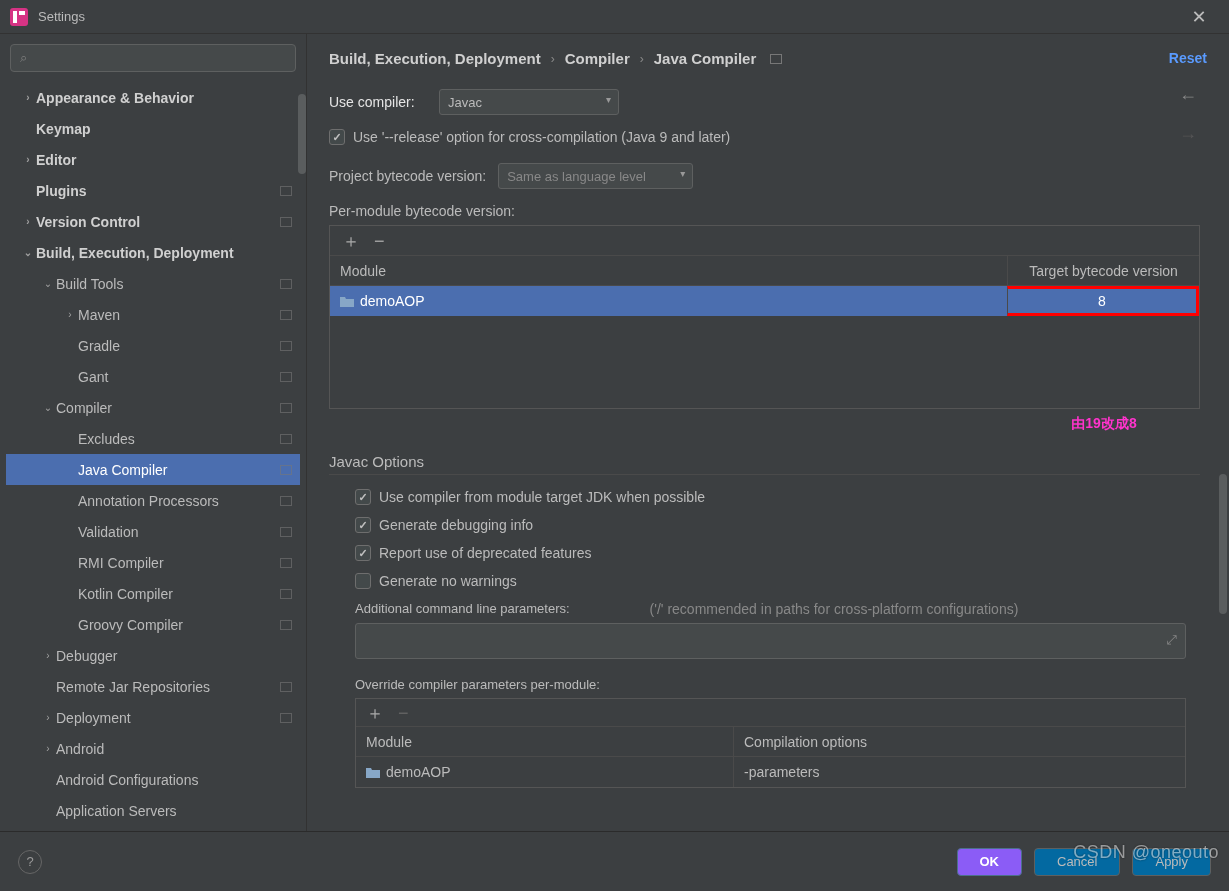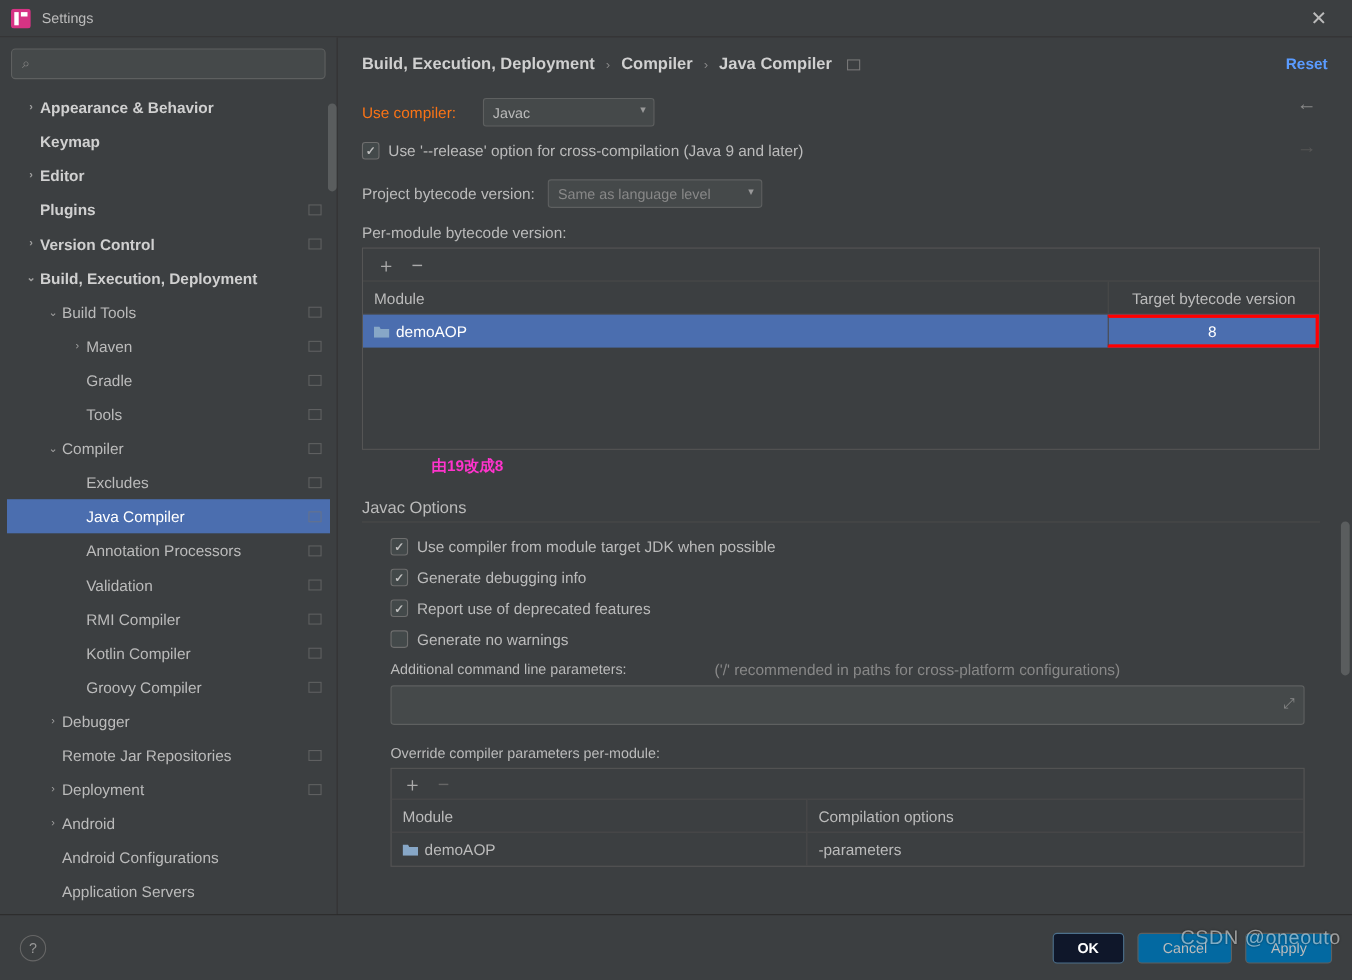--- a/index.html
+++ b/index.html
@@ -87,21 +87,21 @@
   color: #bbbbbb; margin-bottom: 22px;
 }
 .breadcrumb .crumb.bold { font-weight: 700; color: #d0d0d0;}
 .breadcrumb .sep { color: #888; font-size: 12px;}
 .breadcrumb .badge2 { width: 12px; height: 10px; border: 1px solid #777; margin-left:4px;}
 .nav-right { position: absolute; right: 22px; top: 16px; display: flex; align-items:center; gap: 18px; flex-direction: column;}
 .reset { color: #5a9bff; font-weight: 600; font-size: 14px; cursor:pointer;}
 .arrow { color: #888; font-size: 18px; cursor:pointer;}
 .arrow.disabled { color: #555; }
 .form-row { display: flex; align-items: center; margin-bottom: 14px; font-size: 14px;}
-.form-label { min-width: 110px; color:#f97316;}
+.form-label { min-width: 110px; color:#e5e5e5;}
 select, .select-like {
   background: #45494a; border: 1px solid #5e6060; border-radius:3px;
   color:#bbb; height:26px; padding: 0 24px 0 8px; font-size:13px;
   appearance:none; position:relative;
 }
 .sel-wrap { position: relative; display:inline-block;}
 .sel-wrap::after { content: "▾"; position:absolute; right:8px; top:5px; color:#999; font-size:10px; pointer-events:none;}
 .checkbox-row { display:flex; align-items:center; gap:8px; margin-bottom: 12px; font-size:14px; color:#bbb; }
 .checkbox {
   width:16px; height:16px; border:1px solid #6e6e6e; border-radius:3px;
@@ -150,21 +150,21 @@
 }
 .help-btn {
   width:24px; height:24px; border-radius:50%; border:1px solid #666;
   display:flex; align-items:center; justify-content:center; color:#999; cursor:pointer;
 }
 .footer-btns { margin-left:auto; display:flex; gap:12px;}
 .btn {
   height: 28px; padding: 0 22px; border-radius:4px; border:1px solid #5e6060;
   background:#0369a1; color:#bbb; font-size:13px; cursor:pointer;
 }
-.btn.primary { background:#0f172a; border-color:#4c708c; color:#fff; font-weight:600;}
+.btn.primary { background:#8b5cf6; border-color:#4c708c; color:#fff; font-weight:600;}
 .watermark {
   position:absolute; right: 10px; bottom: 28px; color:#e5e5e5; font-size:18px;
   opacity: .55; letter-spacing: .5px; text-shadow: 0 0 2px #000;
 }
 .scroll-thumb {
   position:absolute; right:0; top:60px; width:8px; height:80px; background:#5a5d5e; border-radius:4px;
 }
 .content-scroll-thumb { position:absolute; right:2px; top:440px; width:8px; height:140px; background:#5a5d5e; border-radius:4px;}
 </style>
 </head>
@@ -225,21 +225,21 @@
           <span class="label">Maven</span>
           <span class="badge"></span>
         </div>
         <div class="tree-item ind2">
           <span class="chev"></span>
           <span class="label">Gradle</span>
           <span class="badge"></span>
         </div>
         <div class="tree-item ind2">
           <span class="chev"></span>
-          <span class="label">Tools</span>
+          <span class="label">Gant</span>
           <span class="badge"></span>
         </div>
         <div class="tree-item ind1">
           <span class="chev">⌄</span>
           <span class="label">Compiler</span>
           <span class="badge"></span>
         </div>
         <div class="tree-item ind2">
           <span class="chev"></span>
           <span class="label">Excludes</span>
@@ -316,21 +316,21 @@
     </div>
     <div class="nav-right">
       <span class="reset">Reset</span>
       <span class="arrow">←</span>
       <span class="arrow disabled">→</span>
     </div>
 
     <div class="form-row">
       <span class="form-label">Use compiler:</span>
       <span class="sel-wrap">
-        <select style="width:156px;">
+        <select style="width:180px;">
           <option>Javac</option>
         </select>
       </span>
     </div>
 
     <div class="checkbox-row">
       <span class="checkbox checked"></span>
       <span>Use '--release' option for cross-compilation (Java 9 and later)</span>
     </div>
 
@@ -361,21 +361,21 @@
               </svg>
           </span>
           <span>demoAOP</span>
         </div>
         <div class="c2 highlight-box">
           <span>8</span>
         </div>
       </div>
       <div class="table-body-fill"></div>
     </div>
-    <div style="width:871px; display:flex;flex-direction:column;">
+    <div style="width:871px; display:flex;">
       <div style="flex:1"></div>
       <div style="width:192px;">
         <div class="annotation">由19改成8</div>
       </div>
     </div>
 
     <div class="javac-section">
       <div class="javac-title">Javac Options</div>
       <div id="javac-opts">
           <div class="checkbox-row" style="margin-left: 26px;">

